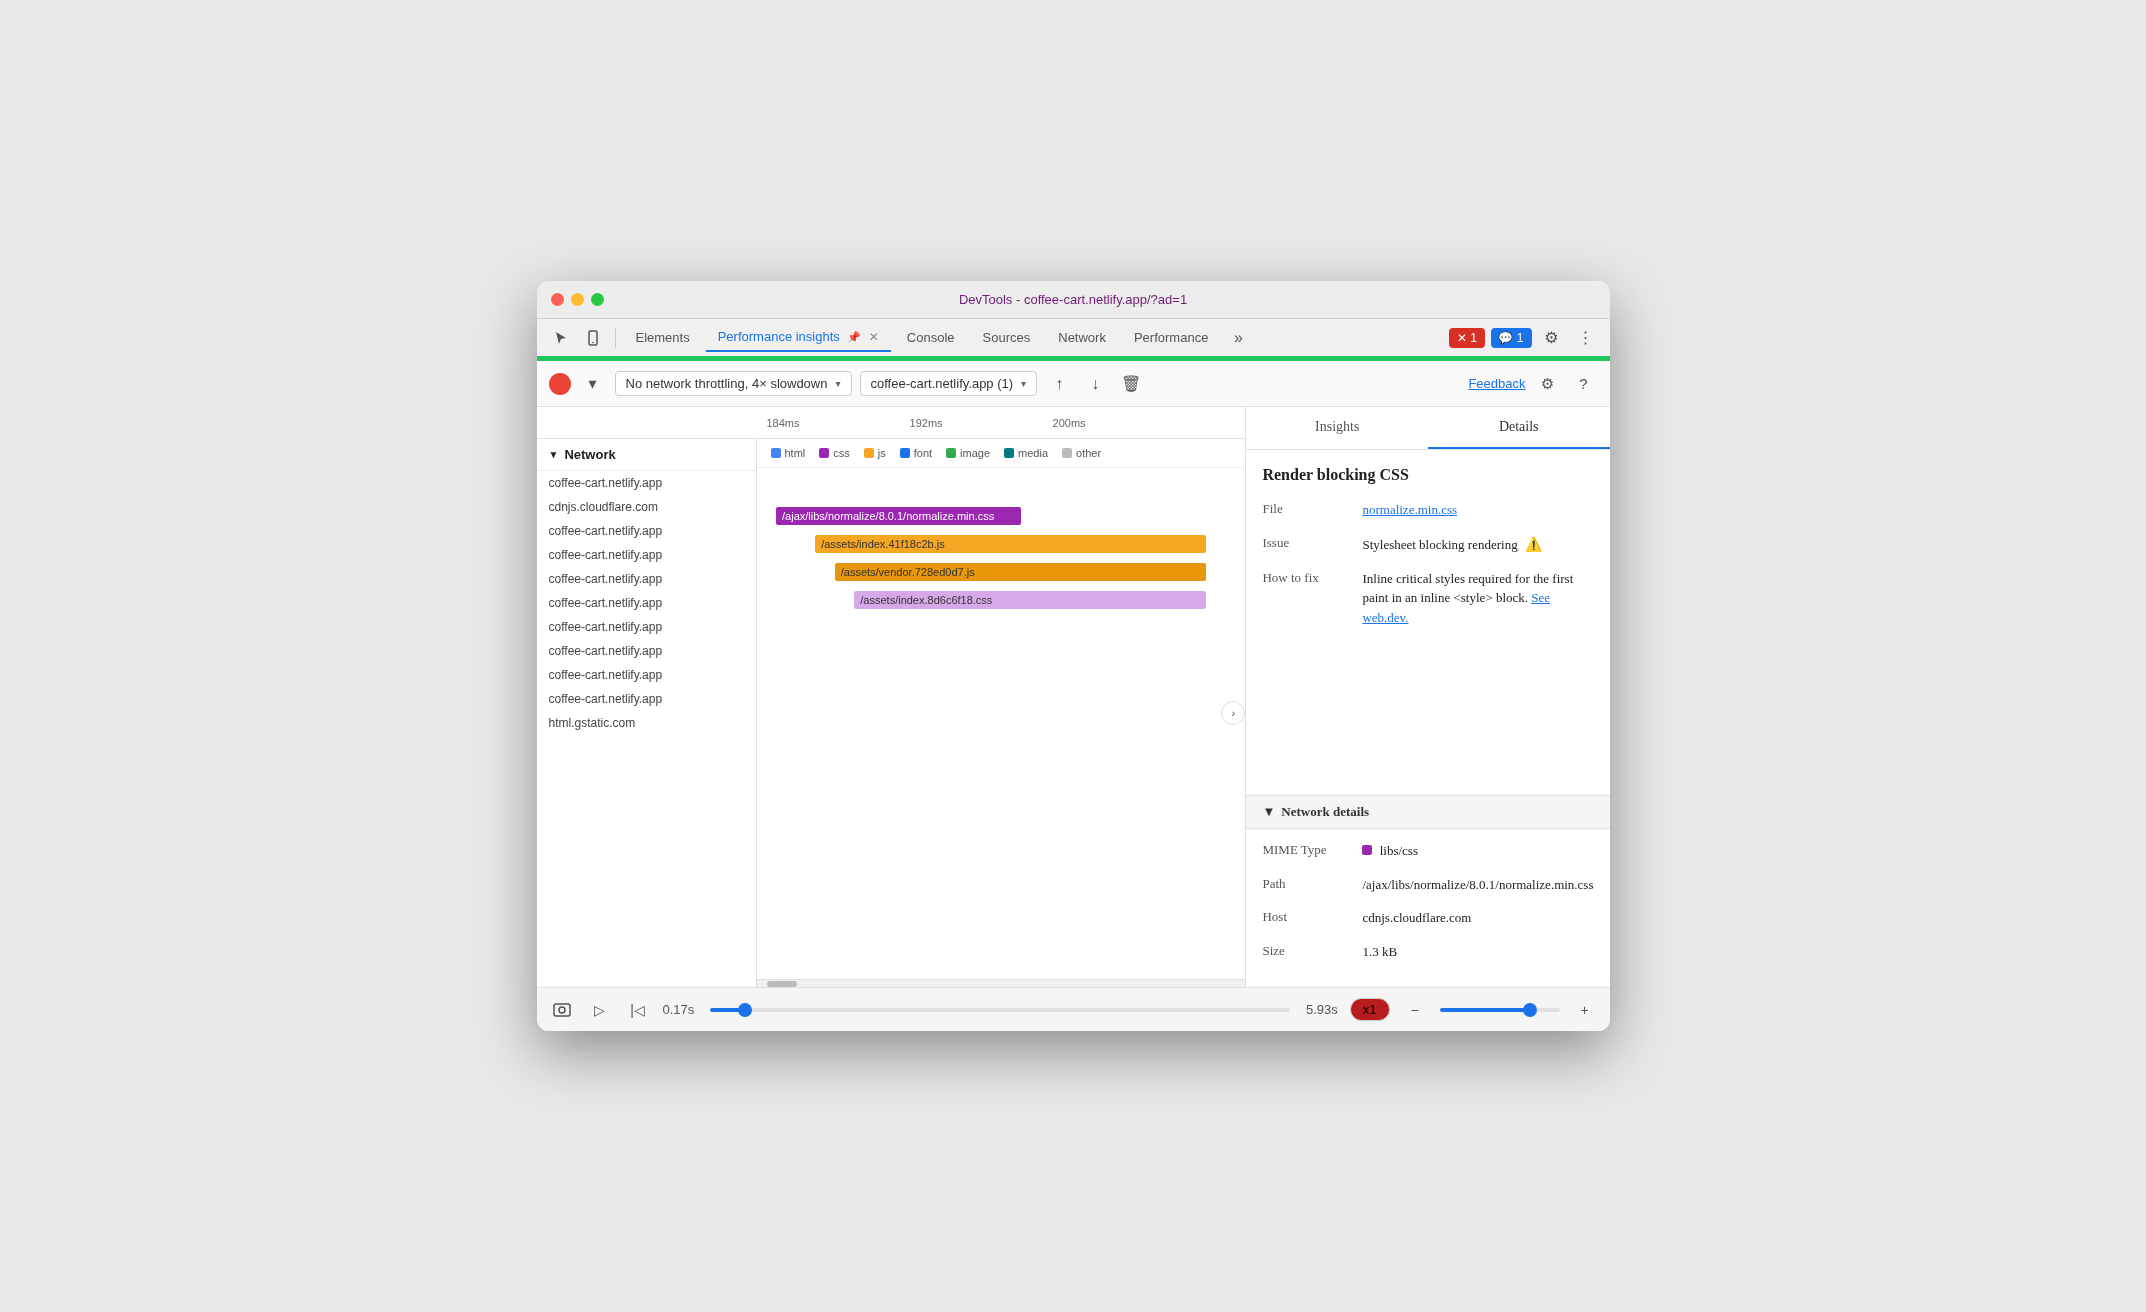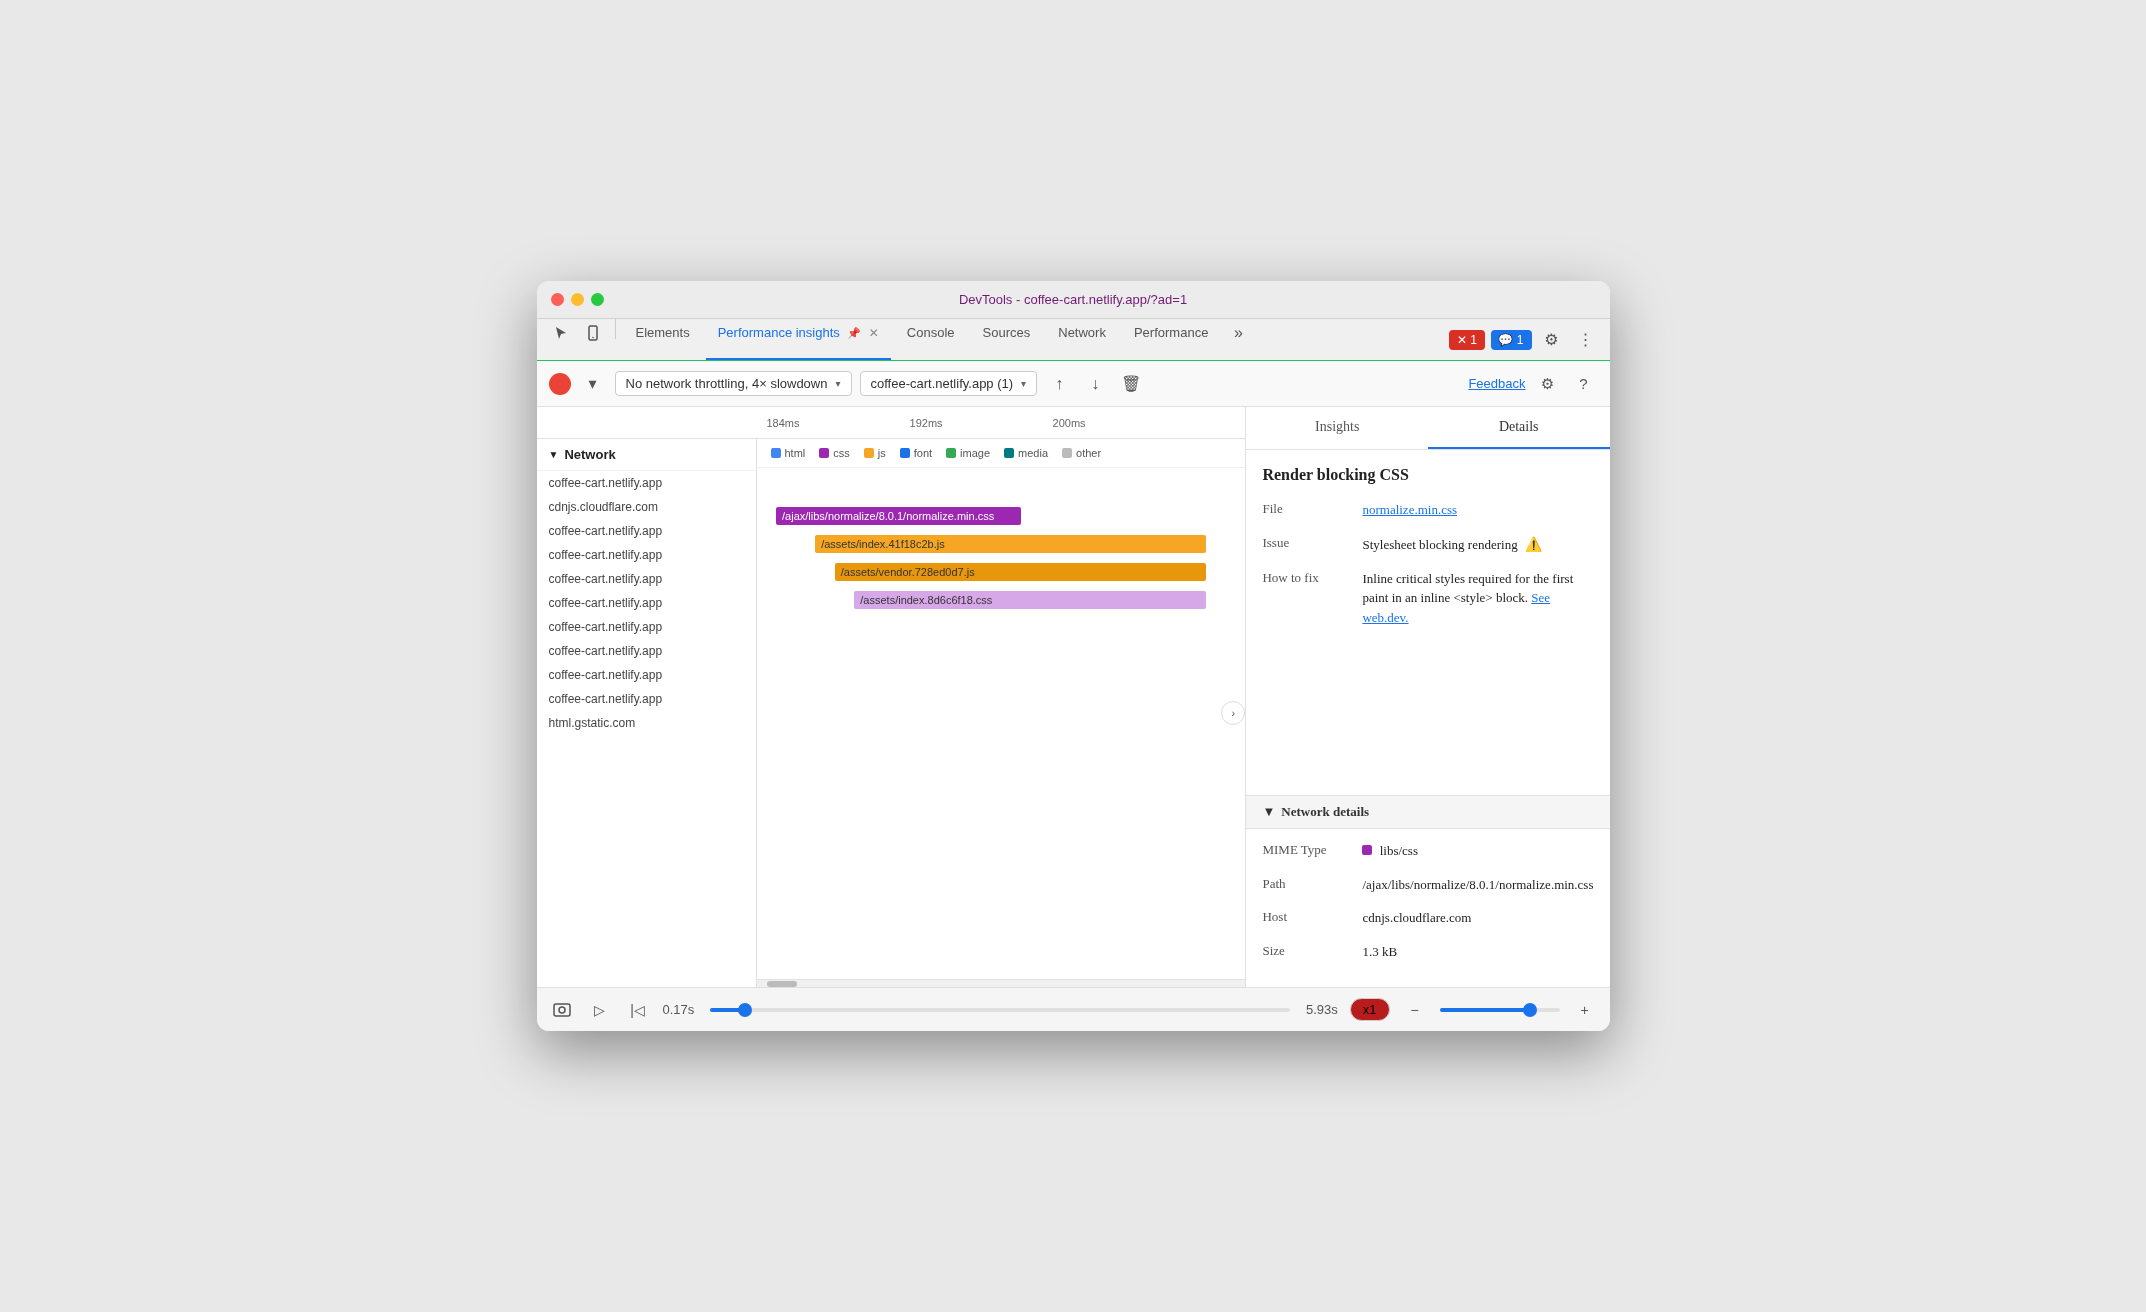--- a/index.html
+++ b/index.html
@@ -44,23 +44,24 @@
     .window-title {
       position: absolute;
       left: 50%;
       transform: translateX(-50%);
       font-size: 13px;
       color: #701a75;
       font-weight: 500;
     }
     .toolbar {
       background: #f0f0f0;
-      border-bottom: 1px solid #22c55e;
+      border-bottom: 5px solid #22c55e;
       padding: 0 10px;
       display: flex;
+      align-items: center;
       height: 42px;
       gap: 4px;
     }
     .tab {
       padding: 6px 12px;
       font-size: 13px;
       color: #555;
       cursor: pointer;
       border-radius: 6px 6px 0 0;
       white-space: nowrap;

